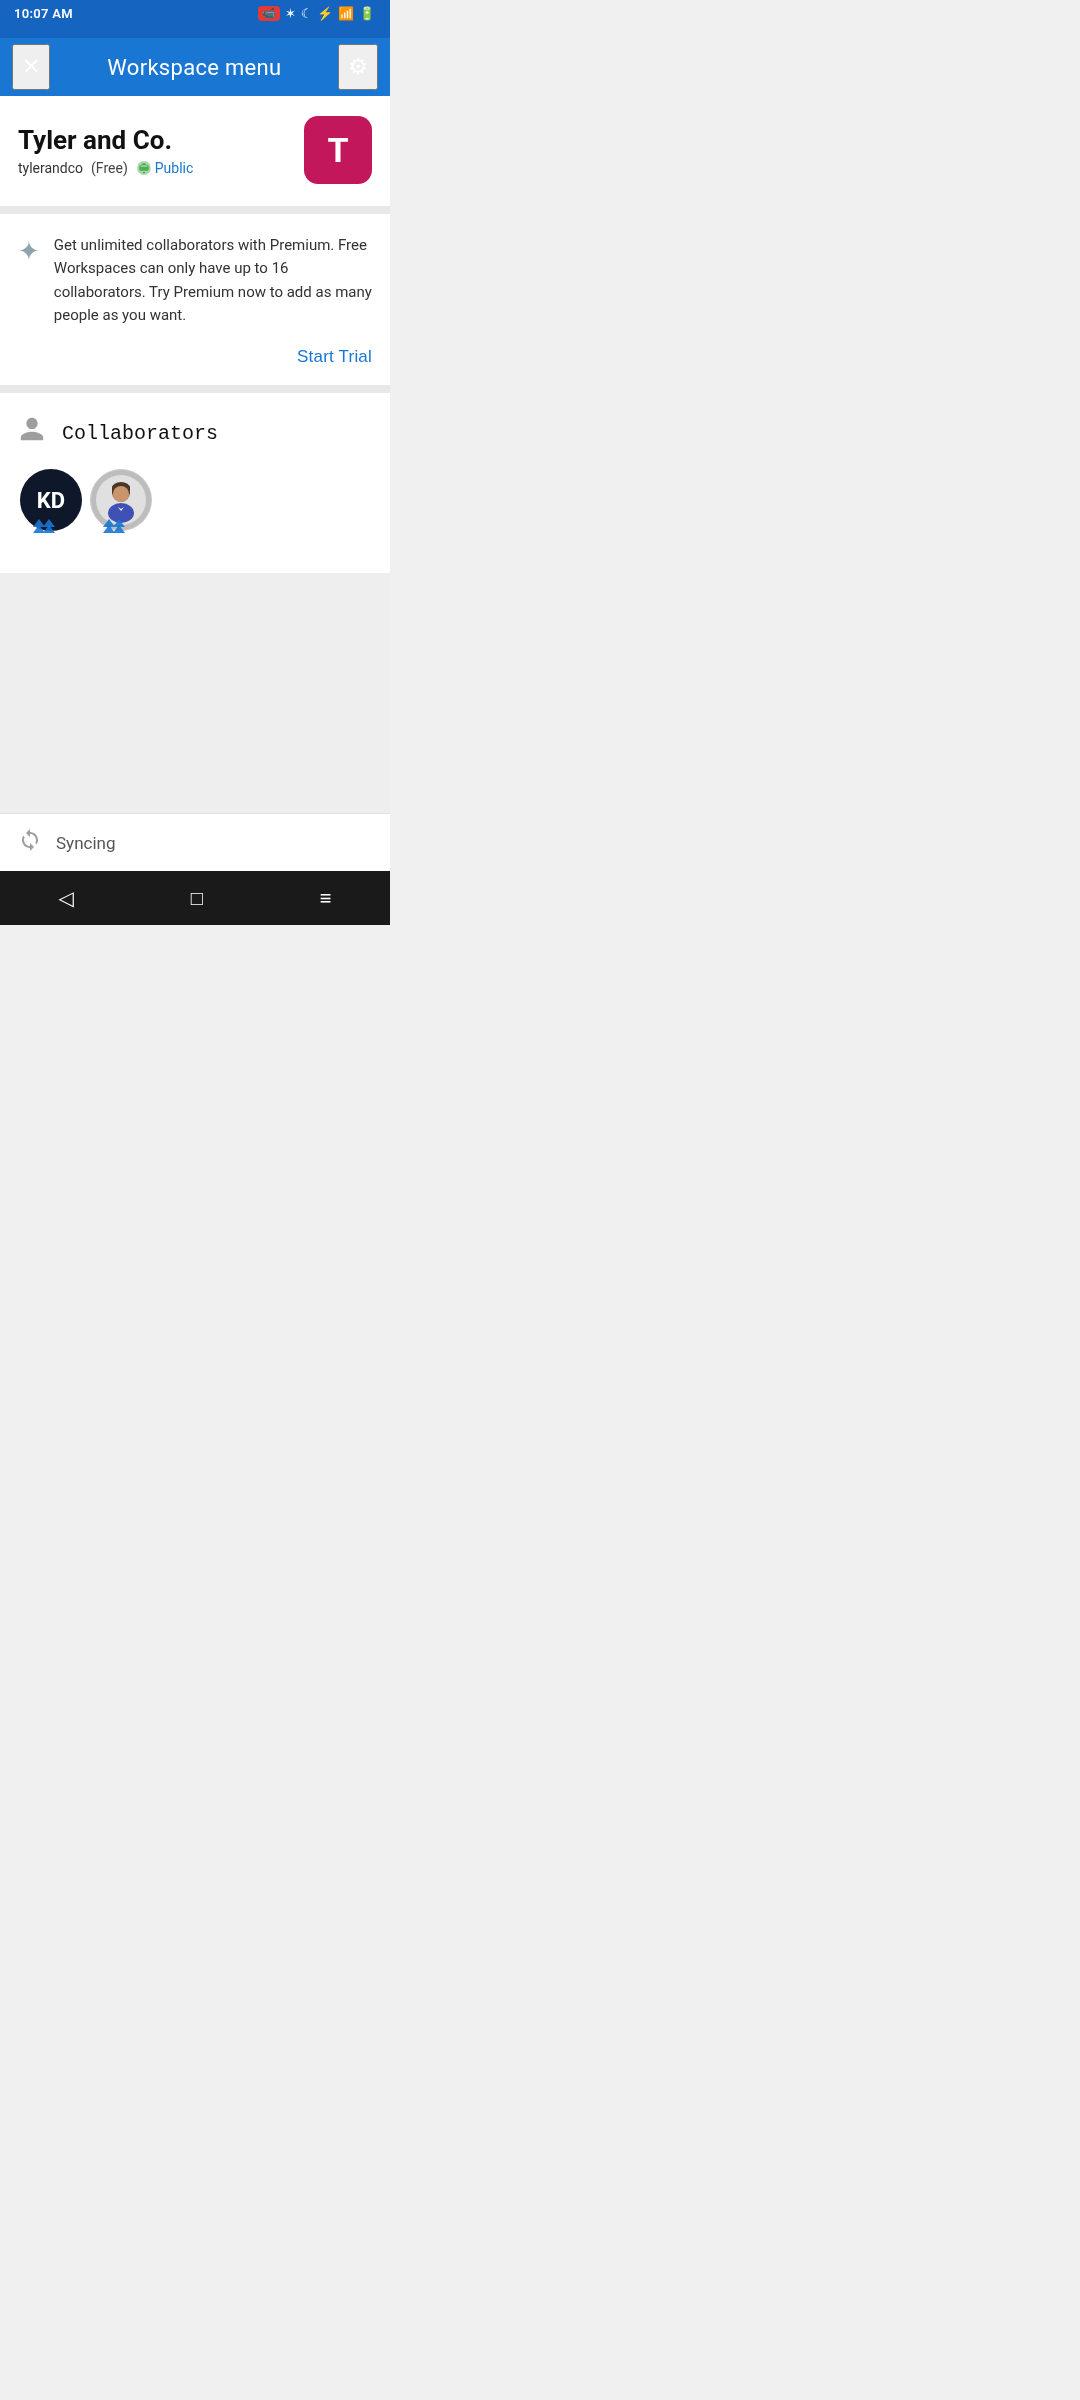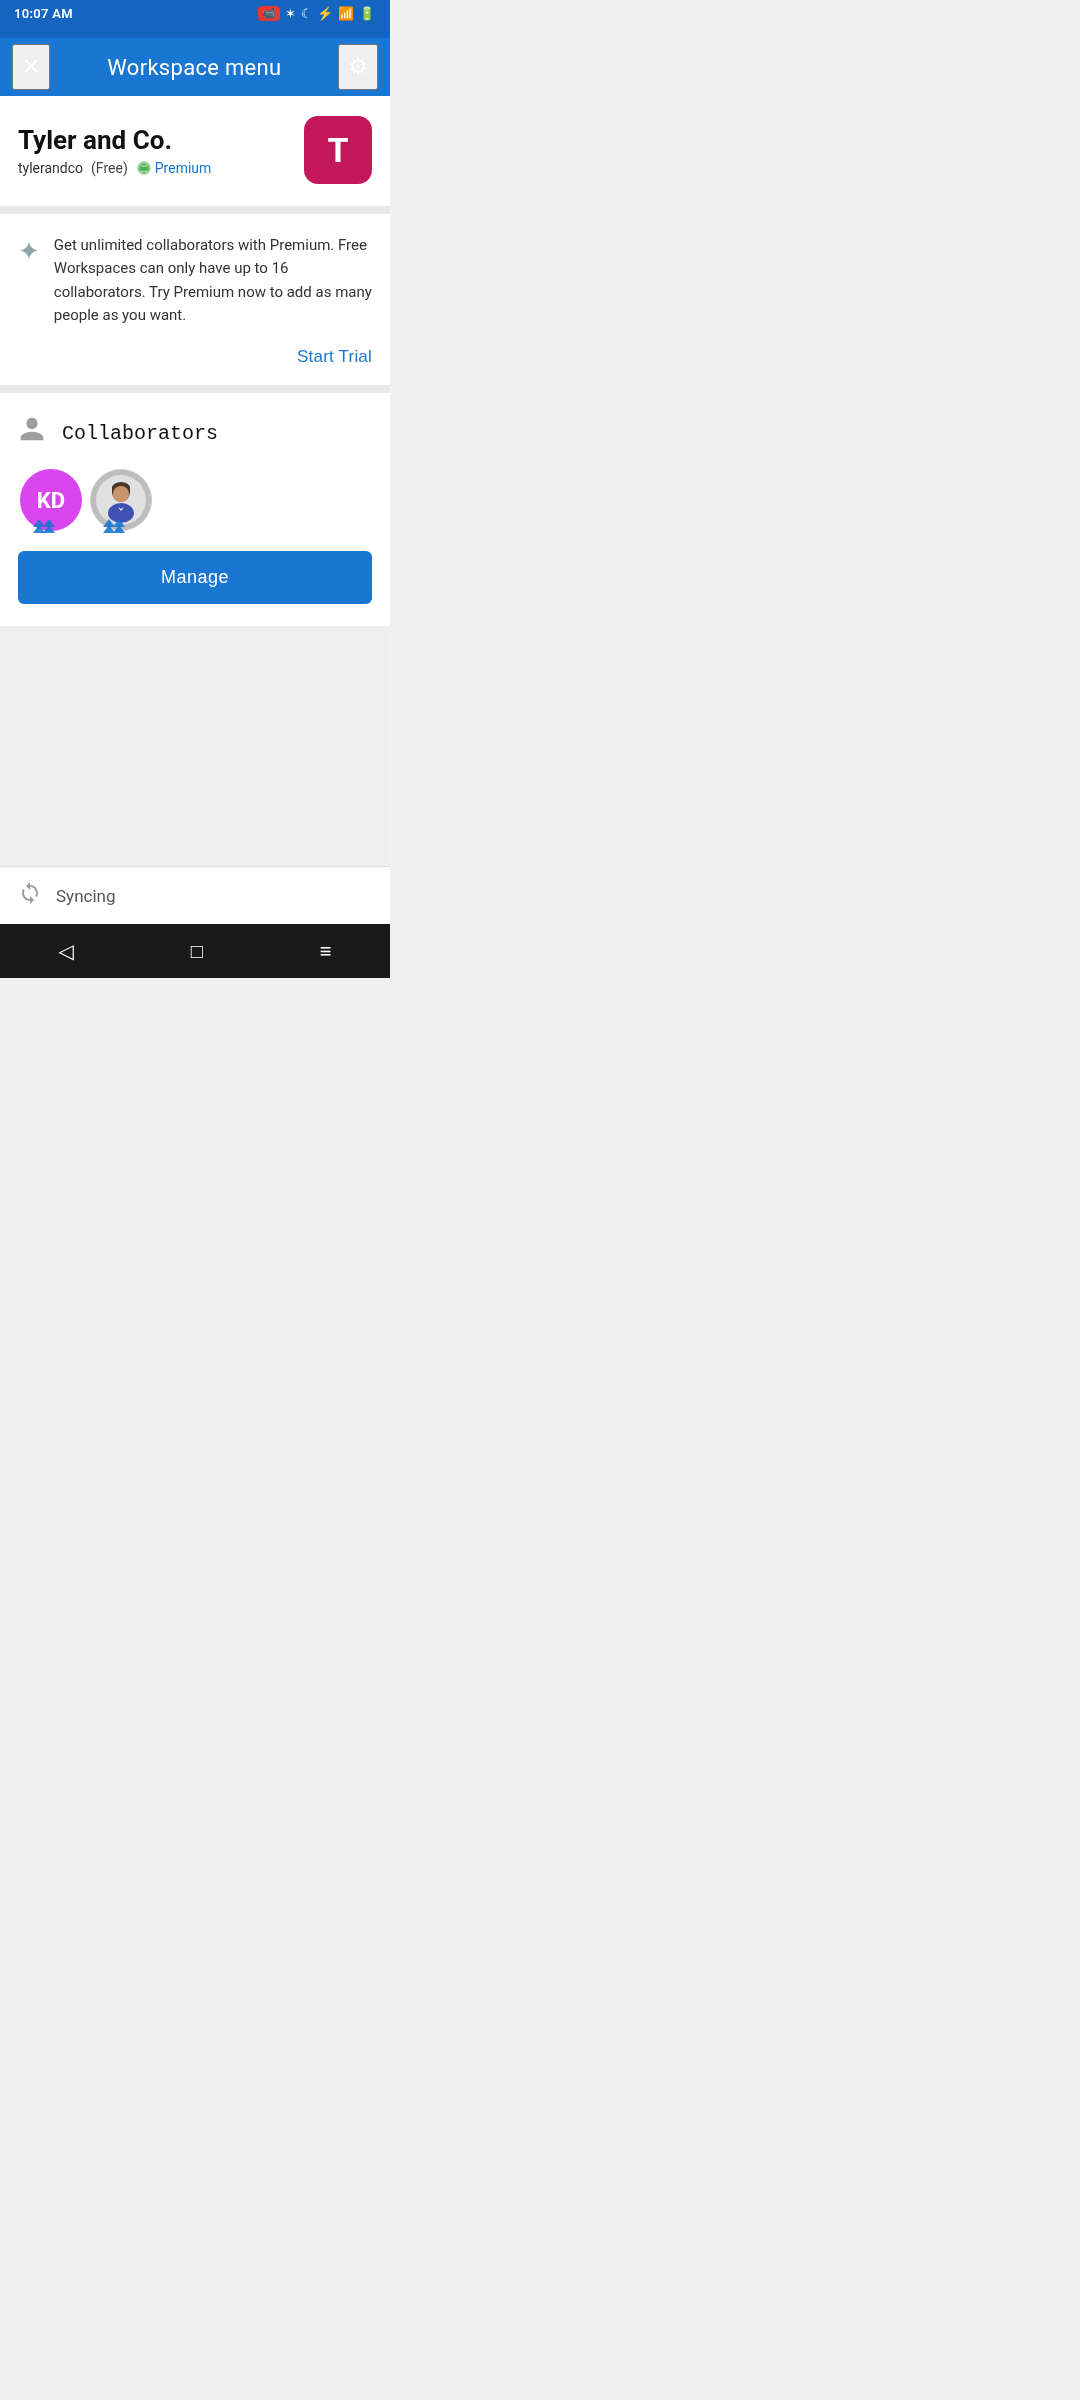--- a/index.html
+++ b/index.html
@@ -240,21 +240,21 @@
       display: flex;
       align-items: center;
       justify-content: center;
       font-size: 22px;
       font-weight: 700;
       color: white;
       overflow: hidden;
     }
 
     .avatar-kd {
-      background: #d946ef;
+      background: #0f172a;
     }
 
     .rank-badge {
       position: absolute;
       bottom: -2px;
       left: 50%;
       transform: translateX(-50%);
       display: flex;
       gap: 1px;
     }
@@ -366,21 +366,21 @@
     <div class="workspace-info">
       <span class="workspace-name">Tyler and Co.</span>
       <div class="workspace-meta">
         <span class="workspace-slug">tylerandco</span>
         <span class="workspace-plan">(Free)</span>
         <span class="public-badge">
           <svg class="globe-icon" viewBox="0 0 24 24" fill="#4CAF50">
             <circle cx="12" cy="12" r="10" fill="#4CAF50"></circle>
             <path d="M12 2a10 10 0 1 0 0 20A10 10 0 0 0 12 2zm0 18c-1.1 0-2-.9-2-2h4c0 1.1-.9 2-2 2zm6.36-4H5.64C5.23 14.84 5 13.45 5 12s.23-2.84.64-4h12.72c.41 1.16.64 2.55.64 4s-.23 2.84-.64 4zM7 10c0-2.76 2.24-5 5-5s5 2.24 5 5H7z" fill="white" opacity="0.5"></path>
           </svg>
-          <span>Premium</span>
+          <span>Public</span>
         </span>
       </div>
     </div>
     <div class="workspace-avatar">
       <span>T</span>
     </div>
   </div>
 
   <div class="thick-divider"></div>
 
@@ -444,21 +444,20 @@
               <polygon points="4,14 10,6 16,14" opacity="0.9"></polygon>
               <polygon points="14,14 20,6 26,14" opacity="0.9"></polygon>
               <polygon points="4,20 10,12 16,20" opacity="0.9"></polygon>
               <polygon points="14,20 20,12 26,20" opacity="0.9"></polygon>
             </g>
           </svg>
         </div>
       </div>
     </div>
 
-    <button class="manage-btn">Manage</button>
   </div>
 
   <div class="gray-area"></div>
 
   <div class="syncing-section">
     <span class="sync-icon">
       <svg width="24" height="24" viewBox="0 0 24 24" fill="#9E9E9E">
         <path d="M12 4V1L8 5l4 4V6c3.31 0 6 2.69 6 6 0 1.01-.25 1.97-.7 2.8l1.46 1.46C19.54 15.03 20 13.57 20 12c0-4.42-3.58-8-8-8zm0 14c-3.31 0-6-2.69-6-6 0-1.01.25-1.97.7-2.8L5.24 7.74C4.46 8.97 4 10.43 4 12c0 4.42 3.58 8 8 8v3l4-4-4-4v3z"></path>
       </svg>
     </span>

